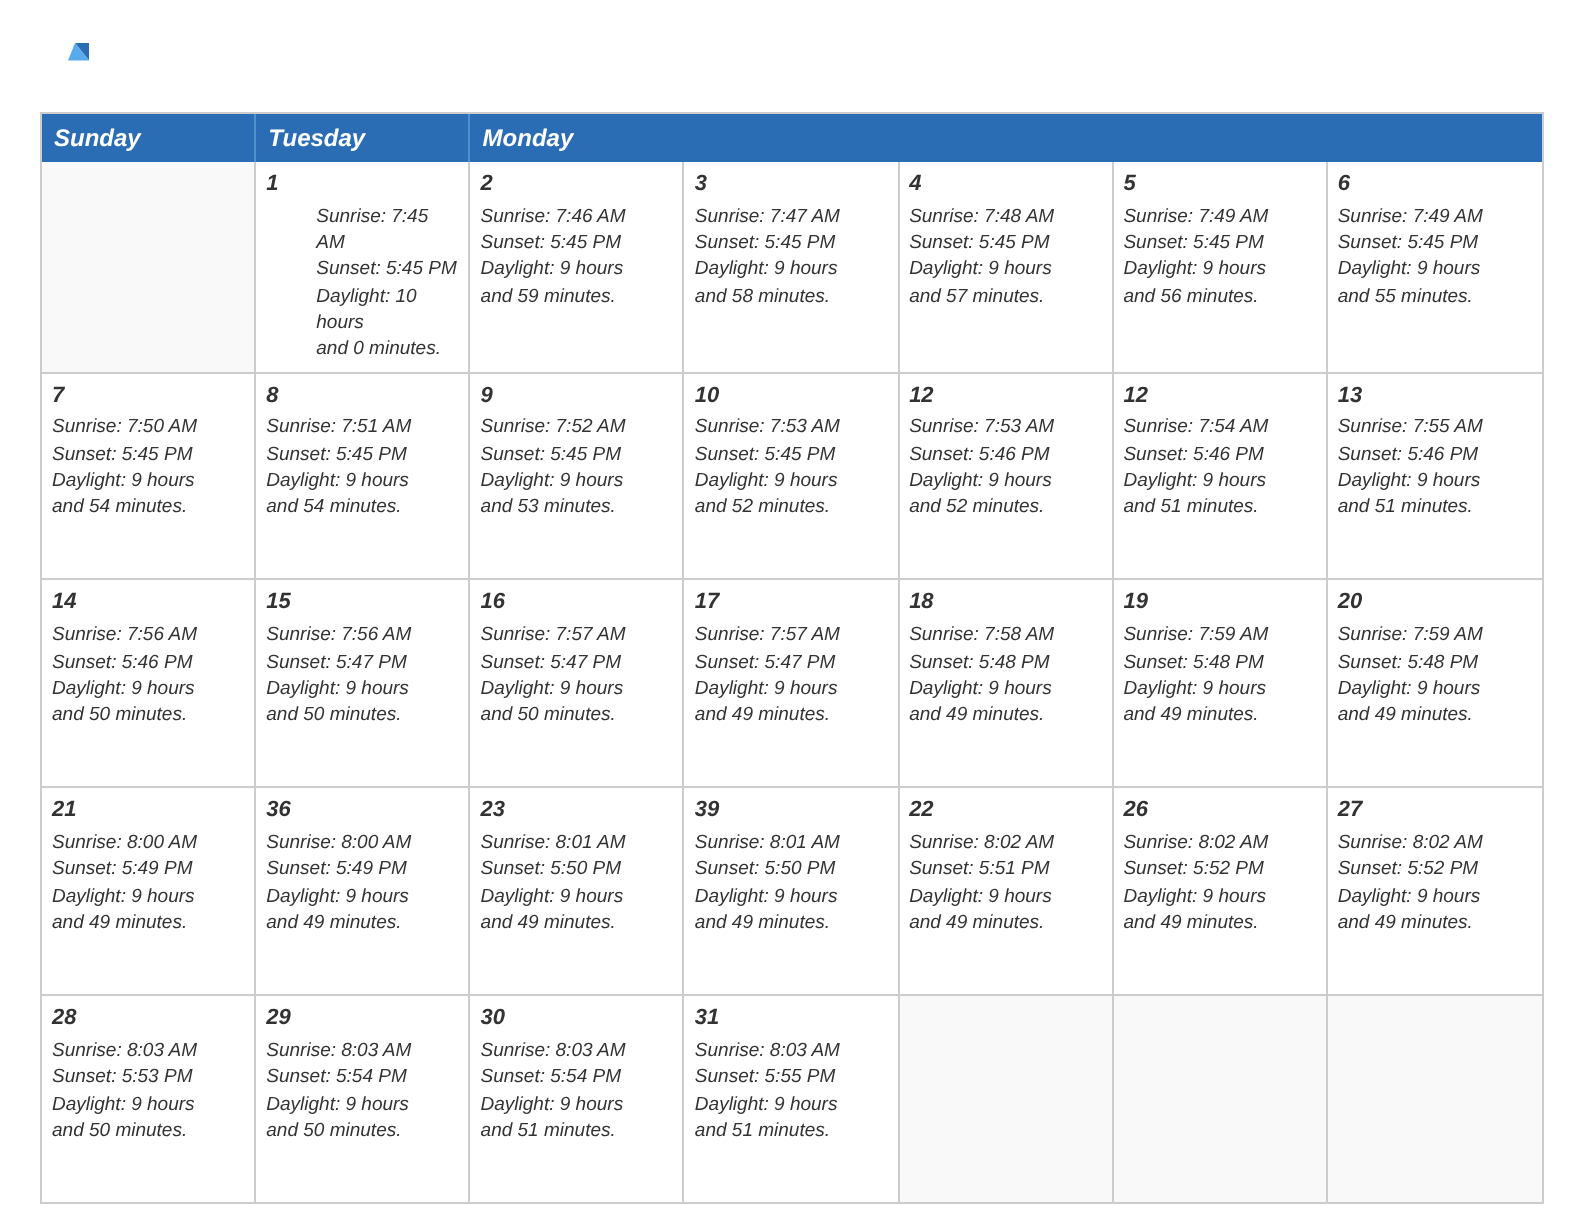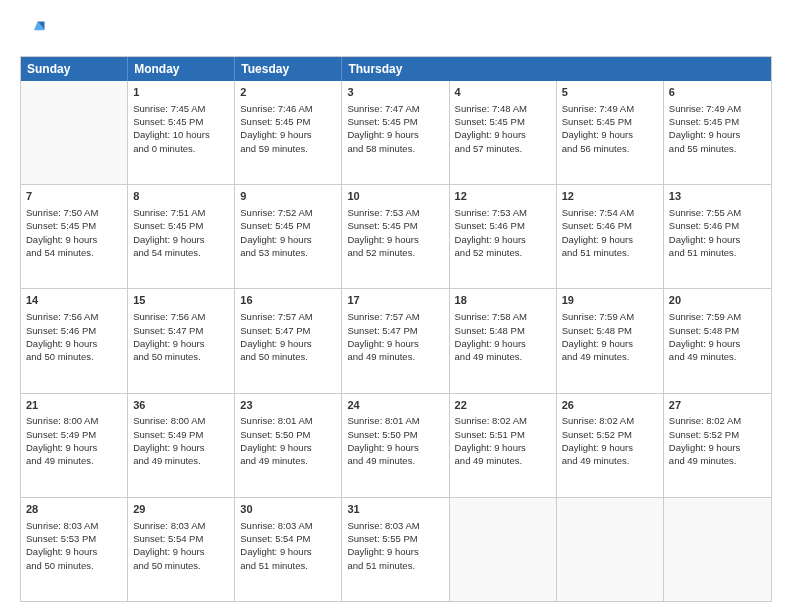--- a/index.html
+++ b/index.html
@@ -51,20 +51,21 @@
     }
     .subtitle {
       font-size: 14px;
       color: #555;
     }
     .calendar {
       flex: 1;
       display: flex;
       flex-direction: column;
       border: 1px solid #ccc;
+      font-style: italic;
     }
     .cal-header {
       display: grid;
       grid-template-columns: repeat(7, 1fr);
       background: #2a6db5;
     }
     .cal-header-cell {
       color: #fff;
       font-weight: bold;
       font-size: 12px;
@@ -125,30 +126,29 @@
     </div>
     <div class="title-block">
       <div class="month-title"></div>
       <div class="subtitle"></div>
     </div>
   </div>
 
   <div class="calendar">
     <div class="cal-header">
     <div class="cal-header-cell">Sunday</div>
+        <div class="cal-header-cell">Tuesday</div>
         <div class="cal-header-cell">Monday</div>
-        <div class="cal-header-cell">Tuesday</div>
-        <div class="cal-header-cell">Thursday</div>
       </div>
     <div class="cal-body">
     <div class="cal-row">
           <div class="cal-cell empty"></div>
           <div class="cal-cell">
             <span class="day-num">1</span>
-            <div class="cell-text" style="white-space: pre-line;">Sunrise: 7:45 AM
+            <div class="cell-text" style="white-space: pre-line; margin-left: 25px;">Sunrise: 7:45 AM
 Sunset: 5:45 PM
 Daylight: 10 hours
 and 0 minutes.</div>
           </div>
           <div class="cal-cell">
             <span class="day-num">2</span>
             <div class="cell-text" style="white-space: pre-line;">Sunrise: 7:46 AM
 Sunset: 5:45 PM
 Daylight: 9 hours
 and 59 minutes.</div>
@@ -300,21 +300,21 @@
 and 49 minutes.</div>
           </div>
           <div class="cal-cell">
             <span class="day-num">23</span>
             <div class="cell-text" style="white-space: pre-line;">Sunrise: 8:01 AM
 Sunset: 5:50 PM
 Daylight: 9 hours
 and 49 minutes.</div>
           </div>
           <div class="cal-cell">
-            <span class="day-num">24</span>
+            <span class="day-num">39</span>
             <div class="cell-text" style="white-space: pre-line;">Sunrise: 8:01 AM
 Sunset: 5:50 PM
 Daylight: 9 hours
 and 49 minutes.</div>
           </div>
           <div class="cal-cell">
             <span class="day-num">22</span>
             <div class="cell-text" style="white-space: pre-line;">Sunrise: 8:02 AM
 Sunset: 5:51 PM
 Daylight: 9 hours

